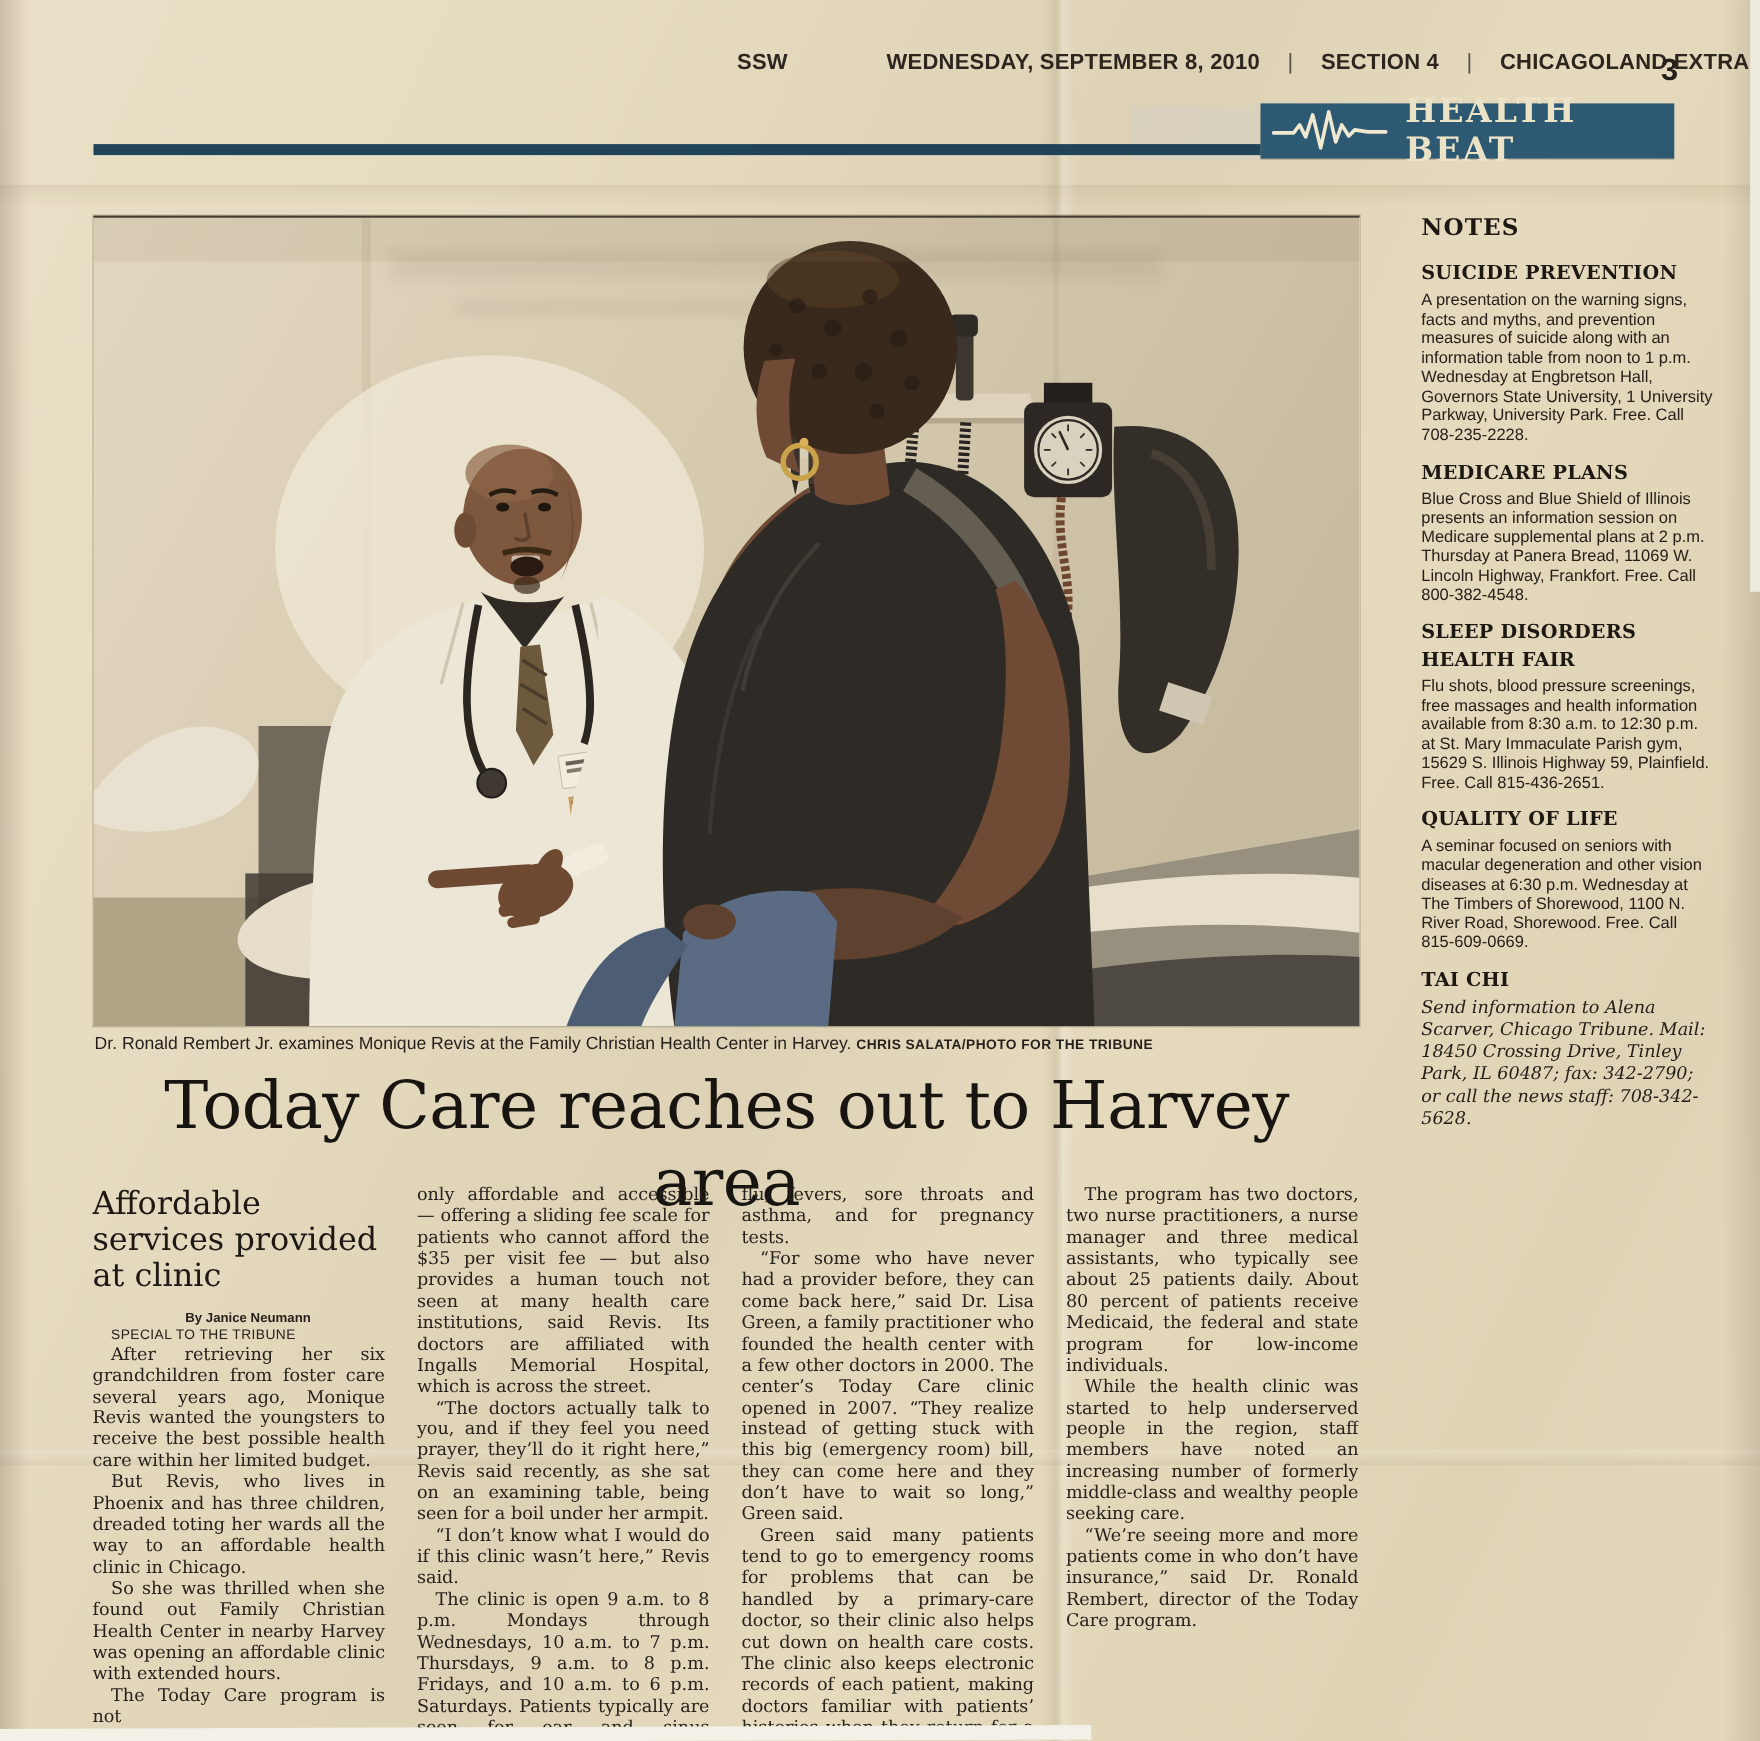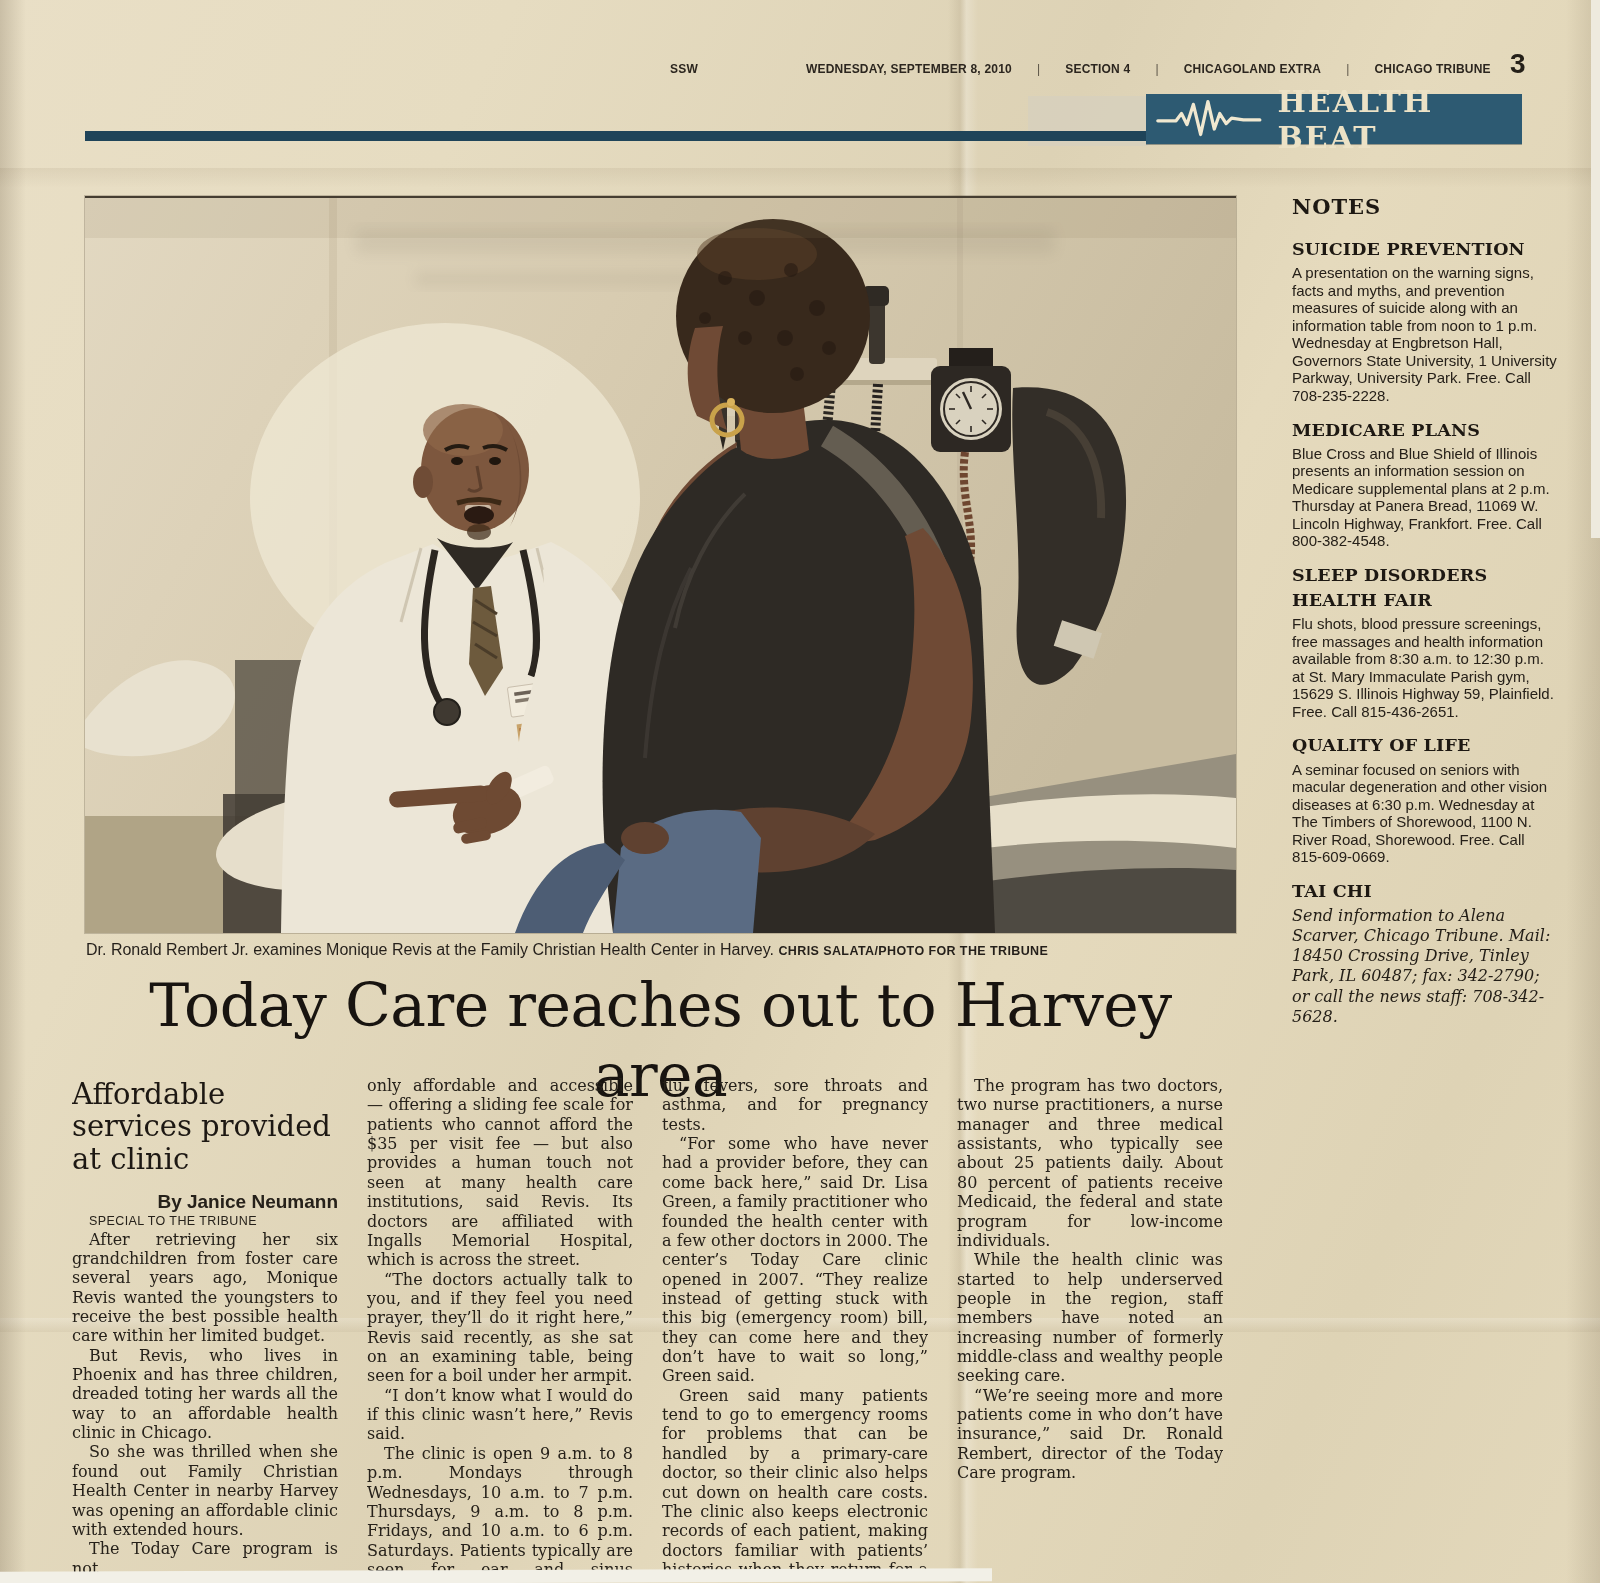--- a/index.html
+++ b/index.html
@@ -24,21 +24,21 @@
     background:linear-gradient(rgba(255,255,255,.18),rgba(120,100,70,.08));pointer-events:none;}
   .left-shade{position:absolute;left:0;top:0;width:26px;height:100%;
     background:linear-gradient(90deg,rgba(90,74,52,.22),transparent);pointer-events:none;}
   .right-shade{position:absolute;right:0;top:0;width:34px;height:100%;
     background:linear-gradient(270deg,rgba(90,74,52,.16),transparent);pointer-events:none;}
   .scan-bottom{position:absolute;left:0;bottom:0;width:62%;height:13px;background:#f2f0e7;
     transform:skewY(-0.2deg);}
   .scan-right{position:absolute;right:0;top:0;width:9px;height:34%;background:#eeeade;}
 
   
-  .hdr{position:absolute;top:62px;font-weight:bold;font-size:12px;letter-spacing:.2px;color:#2c261f;}
+  .hdr{position:absolute;top:46px;font-weight:bold;font-size:20px;letter-spacing:.2px;color:#2c261f;}
   #hdr-ssw{left:670px;}
   #hdr-main{left:806px;display:flex;gap:25px;white-space:nowrap;}
   #hdr-main .sep{opacity:.75;font-weight:normal;}
   #pagenum{position:absolute;left:1510px;top:48px;font-weight:bold;font-size:28px;color:#241f18;}
 
   
   .banner-ghost{position:absolute;left:1028px;top:96px;width:120px;height:50px;background:#d7d0bd;opacity:.85;}
   .banner{position:absolute;left:1146px;top:94px;width:376px;height:50px;background:#2d5a72;
     display:flex;align-items:center;box-shadow:0 1px 0 rgba(30,50,60,.4);}
   .banner svg{margin-left:10px;}
@@ -52,26 +52,26 @@
   .photo svg{display:block;}
 
   .caption{position:absolute;left:86px;top:941px;width:1150px;font-size:16px;color:#241f1a;}
   .caption .credit{font-size:12.5px;font-weight:bold;letter-spacing:.4px;}
 
   .headline{position:absolute;left:85px;top:970px;width:1151px;
     font-family:"DejaVu Serif",serif;font-size:60px;font-weight:400;letter-spacing:-.5px;
     color:#181410;text-align:center;}
 
   
-  .cols{position:absolute;left:72px;top:1076px;width:1151px;display:flex;gap:29px;height:500px;overflow:hidden;}
+  .cols{position:absolute;left:84px;top:1076px;width:1151px;display:flex;gap:29px;height:500px;overflow:hidden;}
   .col{width:266px;font-family:"DejaVu Serif",serif;font-size:16px;line-height:1.21;text-align:justify;color:#26211a;}
   .col p{margin:0;text-indent:17px;}
   .col p.cont{text-indent:0;}
   .subhead{font-family:"DejaVu Serif",serif;font-size:29px;line-height:1.12;margin:2px 0 16px;color:#1d1813;text-align:left;}
-  .byline{font-family:"Liberation Sans",sans-serif;font-weight:bold;font-size:19px;margin:0 0 2px;text-align:right;text-indent:0;}
+  .byline{font-family:"Liberation Sans",sans-serif;font-weight:bold;font-size:12px;margin:0 0 2px;text-align:center;text-indent:0;}
   .byline-title{font-family:"Liberation Sans",sans-serif;font-size:12.5px;letter-spacing:.4px;margin:0 0 14px;text-align:left;text-indent:0;}
 
   
   .notes{position:absolute;left:1292px;top:194px;width:266px;}
   .notes-title{font-family:"DejaVu Serif",serif;font-weight:bold;font-size:21px;letter-spacing:1px;margin:0 0 20px;color:#1d1812;}
   .note-h{font-family:"DejaVu Serif",serif;font-weight:bold;font-size:17.5px;line-height:1.15;letter-spacing:.2px;margin:0 0 5px;color:#1d1812;}
   .note-b{font-family:"Liberation Sans",sans-serif;font-size:15px;line-height:1.17;margin:0 0 15px;color:#262019;}
   .notes-footer{font-family:"DejaVu Serif",serif;font-style:italic;font-size:16px;line-height:1.26;color:#221d16;margin-top:4px;}
 </style>
 </head>

